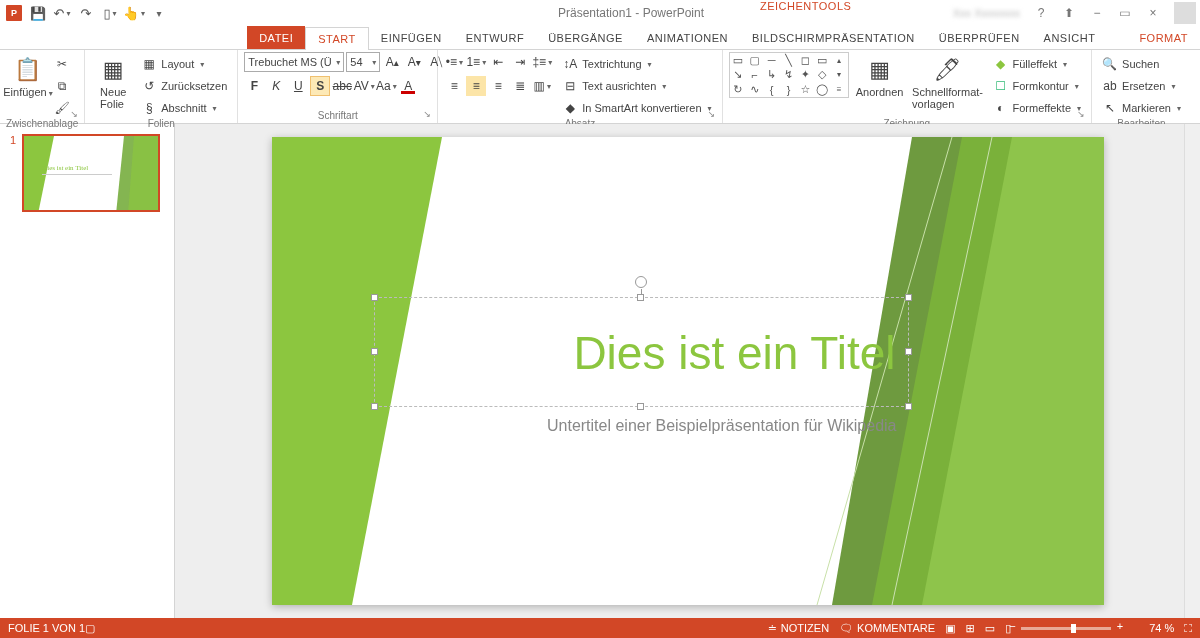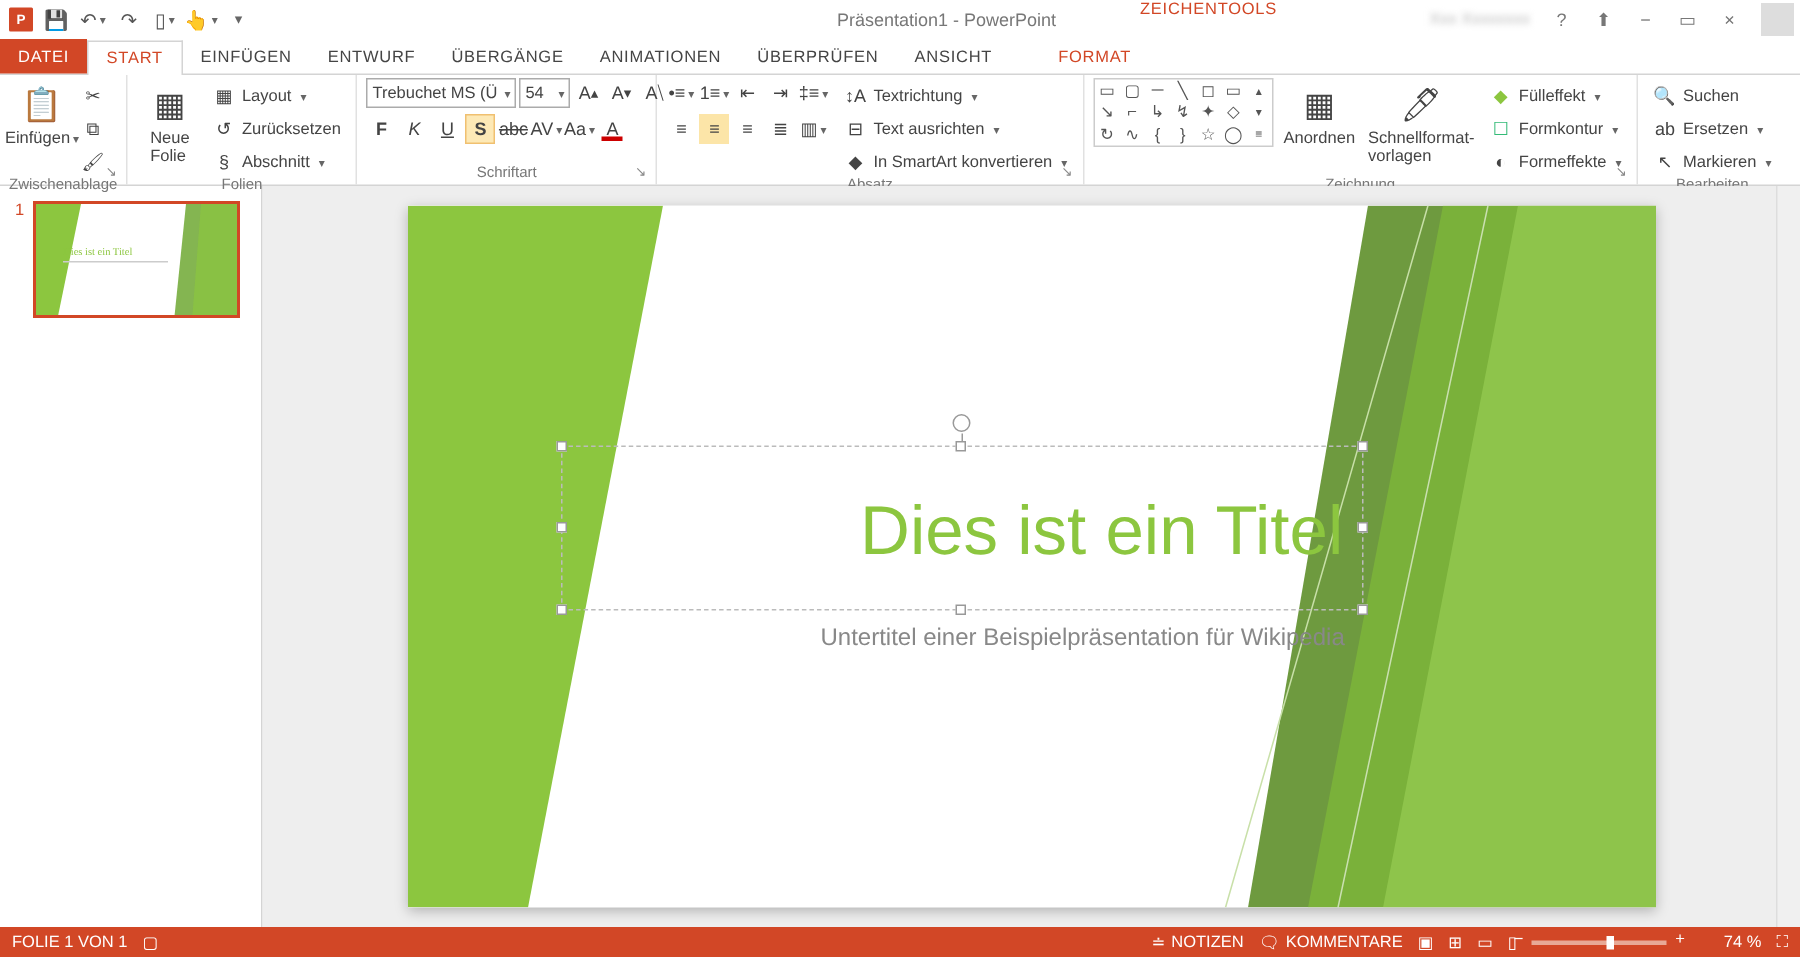--- a/index.html
+++ b/index.html
@@ -11,21 +11,21 @@
 .qat-btn { width:20px; height:20px; display:flex; align-items:center; justify-content:center; color:#555; cursor:pointer; font-size:13px; }
 .pp-icon { width:16px; height:16px; background:#d24726; color:#fff; font-size:9px; font-weight:bold; display:flex; align-items:center; justify-content:center; border-radius:1px; }
 .title-center { position:absolute; left:50%; transform:translateX(-50%); color:#777; font-size:12px;margin-left:31px; }
 .tool-tab { position:absolute; left:760px; top:0; color:#d24726; font-size:11px; letter-spacing:0.5px; }
 .win-controls { position:absolute; right:4px; display:flex; gap:6px; align-items:center; }
 .win-btn { width:22px; height:20px; display:flex; align-items:center; justify-content:center; color:#777; font-size:12px; cursor:pointer; }
 .avatar { width:22px; height:22px; background:#ddd; margin-left:4px; }
 .username { color:#bbb; font-size:11px; margin-right:4px; filter:blur(2px); }
 
 
-.tabs { height:24px; display:flex; align-items:stretch; padding-left:0; border-bottom:1px solid #d4d4d4; background:#fff; }
+.tabs { height:24px; display:flex; align-items:stretch; padding-left:0; border-bottom:1px solid #d4d4d4; background:#fff;justify-content:flex-end; }
 .tab { padding:0 12px; display:flex; align-items:center; font-size:11px; letter-spacing:0.5px; cursor:pointer; color:#444; }
 .tab.datei { background:#d24726; color:#fff; font-weight:normal; }
 .tab.active { background:#fff; color:#d24726; border-top:1px solid #d4d4d4; border-left:1px solid #d4d4d4; border-right:1px solid #d4d4d4; position:relative; top:1px; }
 .tab.format { color:#d24726; margin-left:20px; }
 
 
 .ribbon { height:74px; background:#fff; border-bottom:1px solid #d4d4d4; display:flex; }
 .group { border-right:1px solid #e1e1e1; padding:2px 6px 0; display:flex; flex-direction:column; position:relative; }
 .group-body { flex:1; display:flex; align-items:flex-start; gap:2px; }
 .group-label { text-align:center; font-size:10px; color:#777; padding-bottom:2px; position:relative; }
@@ -70,21 +70,21 @@
 .h-t{top:-4px;left:50%;margin-left:-4px}.h-b{bottom:-4px;left:50%;margin-left:-4px}
 .h-l{left:-4px;top:50%;margin-top:-4px}.h-r{right:-4px;top:50%;margin-top:-4px}
 .rot-handle { position:absolute; top:-22px; left:50%; margin-left:-6px; width:12px; height:12px; border:1px solid #999; border-radius:50%; background:#fff; }
 .rot-handle::after{content:"";position:absolute;left:50%;top:12px;width:1px;height:8px;background:#999;}
 
 .slide-title { font-family:"Trebuchet MS",sans-serif; font-size:46px; color:#8cc63f; font-weight:normal; text-align:right; padding:28px 12px 0 0; }
 .slide-subtitle { position:absolute; left:102px; top:280px; width:535px; font-family:"Trebuchet MS",sans-serif; font-size:16px; color:#888; text-align:right; padding-right:12px; }
 
 
 .statusbar { height:20px; background:#d24726; color:#fff; display:flex; align-items:center; font-size:11px; padding:0 8px; }
-.statusbar .sb-left { display:flex; align-items:center; gap:10px; }
+.statusbar .sb-left { display:flex; align-items:center; }
 .statusbar .sb-right { margin-left:auto; display:flex; align-items:center; gap:10px; }
 .sb-btn { cursor:pointer; display:flex; align-items:center; gap:4px; }
 .zoom-slider { width:90px; height:3px; background:#e8a996; position:relative; }
 .zoom-slider::before{content:"−";position:absolute;left:-12px;top:-7px;}
 .zoom-slider::after{content:"+";position:absolute;right:-12px;top:-7px;}
 .zoom-thumb{position:absolute;left:55%;top:-3px;width:5px;height:9px;background:#fff;}
 
 svg{display:block}
 </style>
 </head>
@@ -117,20 +117,21 @@
   </div>
 </div>
 
 <div class="tabs">
   <div class="tab datei">DATEI</div>
   <div class="tab active">START</div>
   <div class="tab">EINFÜGEN</div>
   <div class="tab">ENTWURF</div>
   <div class="tab">ÜBERGÄNGE</div>
   <div class="tab">ANIMATIONEN</div>
+  <div class="tab">BILDSCHIRMPRÄSENTATION</div>
   <div class="tab">ÜBERPRÜFEN</div>
   <div class="tab">ANSICHT</div>
   <div class="tab format">FORMAT</div>
 </div>
 
 <div class="ribbon">
 
   <div class="group">
     <div class="group-body">
       <div class="big-btn">

